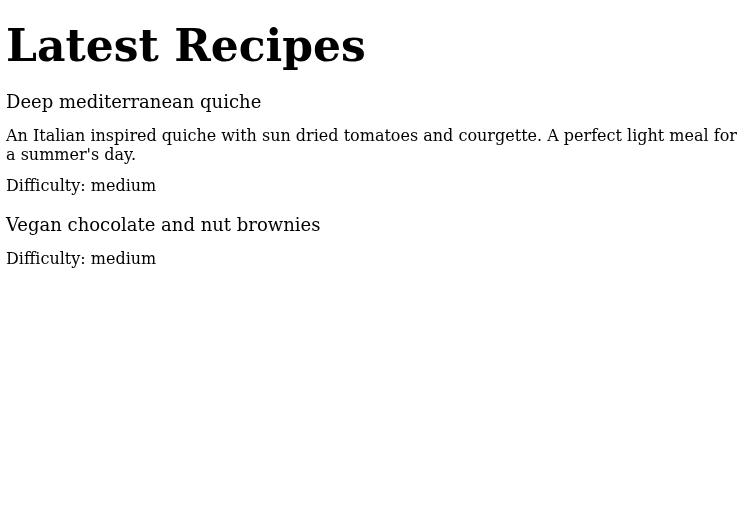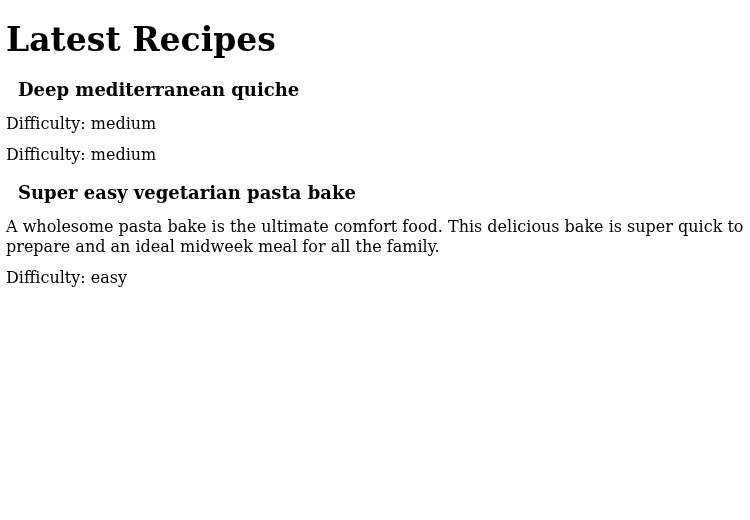--- a/index.html
+++ b/index.html
@@ -7,51 +7,48 @@
     padding: 0;
     width: 750px;
     font-family: "DejaVu Serif", Georgia, "Times New Roman", serif;
     color: #000;
     background: #fff;
   }
   .page {
     padding: 6px 6px 6px 6px;
   }
   h1 {
-    font-size: 33px;
+    font-size: 44px;
     font-weight: bold;
     margin: 14px 0 20px 0;
   }
   h2 {
     font-size: 18px;
-    font-weight: bold;
-    margin: 18px 0 14px 12px;
+    font-weight: normal;
+    margin: 18px 0 14px 0;
   }
   p {
     font-size: 16px;
     line-height: 1.2;
     margin: 12px 0;
   }
 </style>
 </head>
 <body>
 
 <div class="page">
   <h1>Latest Recipes</h1>
 
   <div>
     <h2>Deep mediterranean quiche</h2>
+    <p>An Italian inspired quiche with sun dried tomatoes and courgette. A perfect light meal for a summer's day.</p>
     <p><span>Difficulty: </span><span>medium</span></p>
   </div>
 
   <div>
+    <h2>Vegan chocolate and nut brownies</h2>
     <p><span>Difficulty: </span><span>medium</span></p>
   </div>
 
-  <div>
-    <h2>Super easy vegetarian pasta bake</h2>
-    <p>A wholesome pasta bake is the ultimate comfort food. This delicious bake is super quick to prepare and an ideal midweek meal for all the family.</p>
-    <p><span>Difficulty: </span><span>easy</span></p>
-  </div>
 
   <div>
   </div>
 </div>
 
 </body></html>

